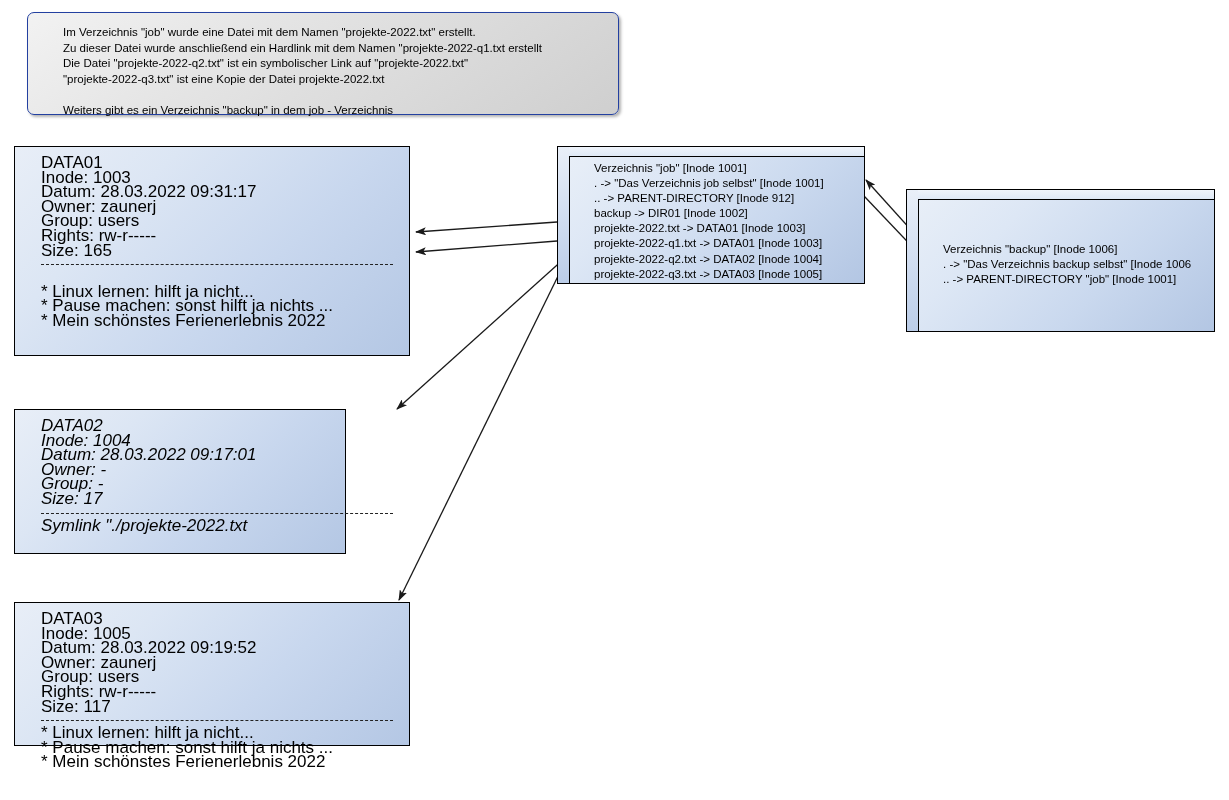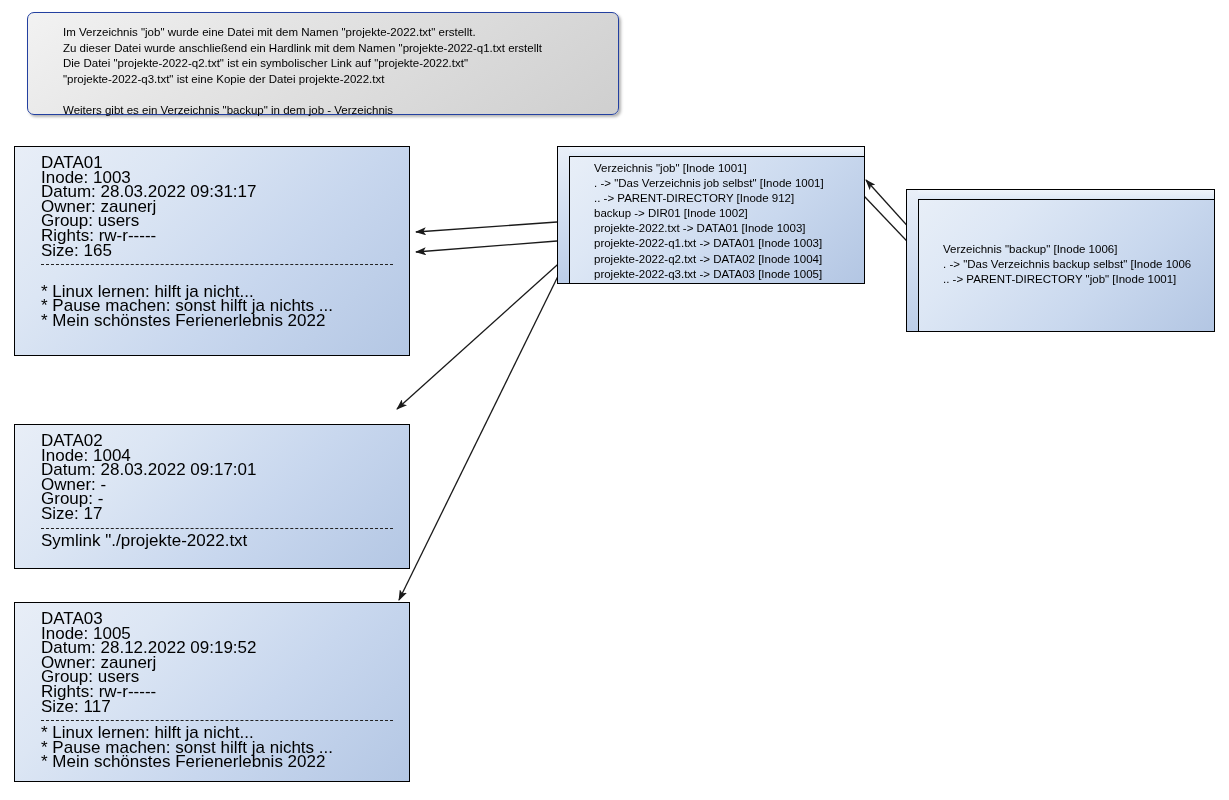--- a/index.html
+++ b/index.html
@@ -149,40 +149,40 @@
     <div class="rule"></div>
     <div>
         <div class="spacer-line"></div>
         <div class="data-line">* Linux lernen: hilft ja nicht...</div>
         <div class="data-line">* Pause machen: sonst hilft ja nichts ...</div>
         <div class="data-line">* Mein schönstes Ferienerlebnis 2022</div>
       </div>
   </div>
 </div>
 
-<div class="data-box" style="left:14px; top:424px; width:396px; height:145px;">
+<div class="data-box" style="left:14px; top:409px; width:332px; height:145px;font-style:italic;">
   <div class="data-inner">
     <div class="data-line">DATA02</div>
     <div class="data-line">Inode: 1004</div>
     <div class="data-line">Datum: 28.03.2022 09:17:01</div>
     <div class="data-line">Owner: -</div>
     <div class="data-line">Group: -</div>
     <div class="data-line">Size: 17</div>
     <div class="rule"></div>
     <div>
         <div class="data-line">Symlink "./projekte-2022.txt</div>
       </div>
   </div>
 </div>
 
-<div class="data-box" style="left:14px; top:602px; width:396px; height:180px;">
+<div class="data-box" style="left:14px; top:602px; width:396px; height:144px;">
   <div class="data-inner">
     <div class="data-line">DATA03</div>
     <div class="data-line">Inode: 1005</div>
-    <div class="data-line">Datum: 28.12.2022 09:19:52</div>
+    <div class="data-line">Datum: 28.03.2022 09:19:52</div>
     <div class="data-line">Owner: zaunerj</div>
     <div class="data-line">Group: users</div>
     <div class="data-line">Rights: rw-r-----</div>
     <div class="data-line">Size: 117</div>
     <div class="rule"></div>
     <div>
         <div class="data-line">* Linux lernen: hilft ja nicht...</div>
         <div class="data-line">* Pause machen: sonst hilft ja nichts ...</div>
         <div class="data-line">* Mein schönstes Ferienerlebnis 2022</div>
       </div>

